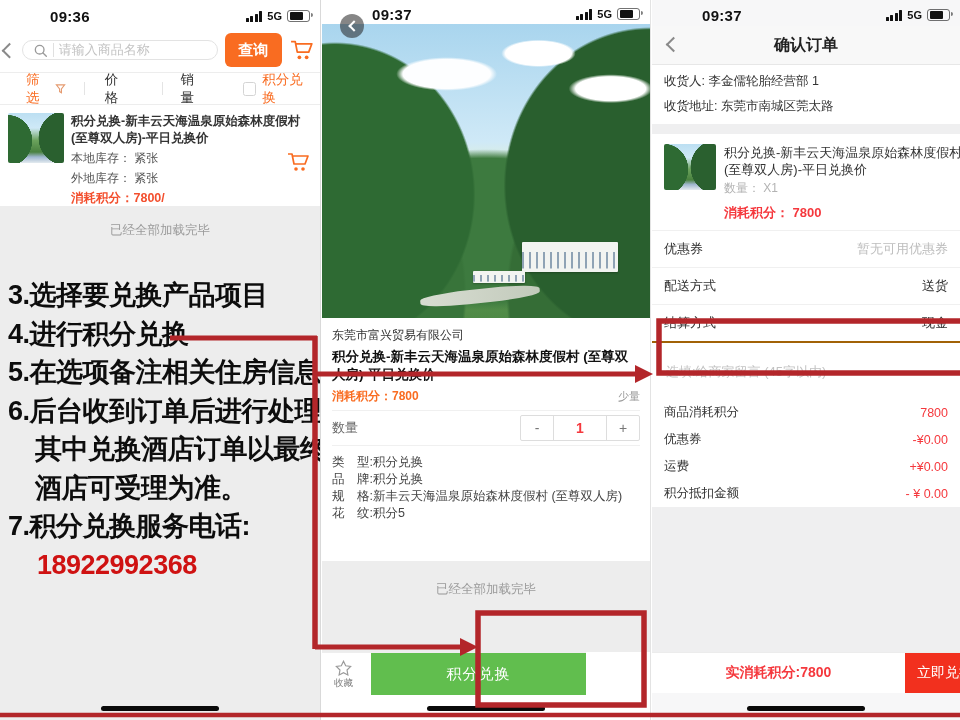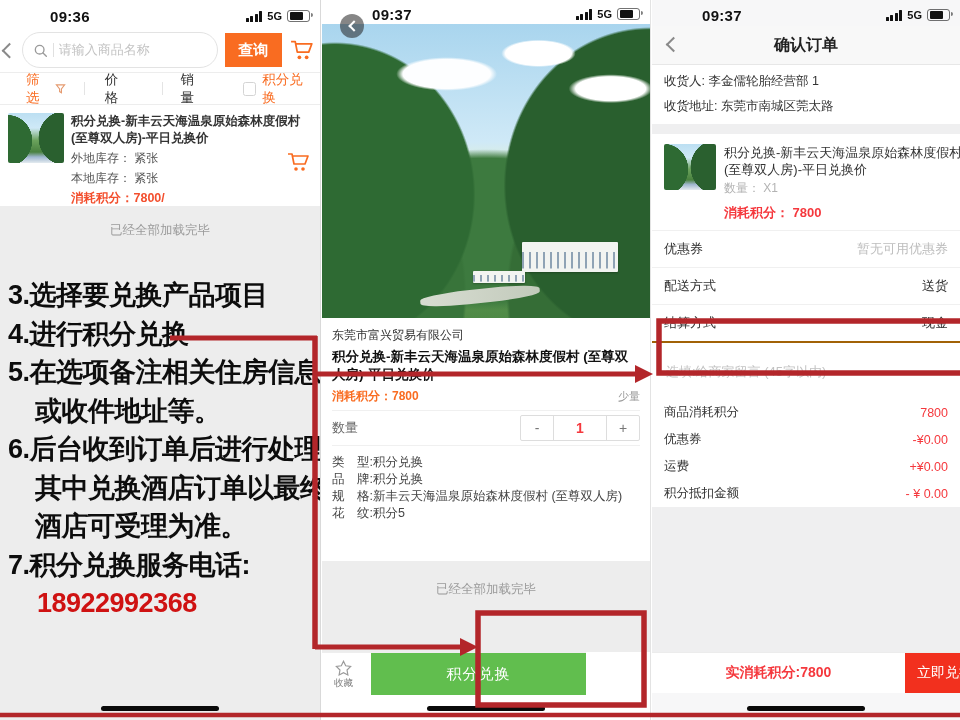--- a/index.html
+++ b/index.html
@@ -47,25 +47,25 @@
         box-shadow:0 1px 2px rgba(0,0,0,.25);}
   .road{position:absolute;background:linear-gradient(100deg,#d8ddd2,#c2cabb);border-radius:40%;}
   .thumb{background:
      radial-gradient(40px 42px at 0% 55%, #2e6a33 60%, rgba(0,0,0,0) 61%),
      radial-gradient(42px 44px at 100% 50%, #2a602f 60%, rgba(0,0,0,0) 61%),
      linear-gradient(180deg,#bcdff2 0%,#cfe9f7 30%,#6ba25c 55%,#49813f 78%,#9fb7cf 88%,#e4ebf0 100%);
      border-radius:2px;}
 
   
   .l-search{height:44px;display:flex;align-items:center;gap:7px;padding:0 6px 0 4px;}
-  .l-pill{flex:0 0 auto;width:196px;height:36px;border:1px solid #e3e3e3;border-radius:18px;display:flex;
+  .l-pill{flex:0 0 auto;width:196px;height:20px;border:1px solid #e3e3e3;border-radius:18px;display:flex;
           align-items:center;gap:5px;padding:0 10px;box-sizing:border-box;background:#fff;}
   .l-pill .ph{font-size:13px;color:#c3c3c3;white-space:nowrap;overflow:hidden;}
   .l-pill .bar{width:1px;height:14px;background:#e0e0e0;}
-  .btn-query{width:60px;height:34px;border-radius:0;background:#f96c21;color:#fff;font-size:15px;
+  .btn-query{width:60px;height:34px;border-radius:6px;background:#f96c21;color:#fff;font-size:15px;
              display:flex;align-items:center;justify-content:center;font-weight:600;}
   .l-filter{height:31px;display:flex;align-items:center;border-top:1px solid #ededed;border-bottom:1px solid #ededed;
             font-size:13.5px;color:#333;padding:0 8px;}
   .l-filter .vd{width:1px;height:13px;background:#e4e4e4;margin:0 0;}
   .orange{color:#f96c21;}
   .checkbox{width:14px;height:14px;border:1.5px solid #d4d4d4;border-radius:2.5px;background:#fff;box-sizing:border-box;}
   .l-card{display:flex;padding:8px 8px 0 8px;height:92px;background:#fff;}
   .l-card .thumb{width:56px;height:50px;flex:0 0 aupx;}
   .l-card-main{flex:1;padding-left:7px;position:relative;}
   .l-card-title{font-size:12.5px;font-weight:700;color:#333;line-height:17px;}
@@ -197,40 +197,39 @@
       <span class="vd" style="margin-left:32px"></span>
       <span style="margin-left:18px">销量</span>
       <span class="checkbox" style="margin-left:38px"></span>
       <span class="orange" style="margin-left:6px">积分兑换</span>
     </div>
 
     <div class="l-card">
       <div class="thumb" style="width:56px;height:50px"></div>
       <div class="l-card-main">
         <div class="l-card-title">积分兑换-新丰云天海温泉原始森林度假村 (至尊双人房)-平日兑换价</div>
+        <div class="l-card-line">本地库存： 紧张</div>
         <div class="l-card-line">外地库存： 紧张</div>
-        <div class="l-card-line">本地库存： 紧张</div>
         <div class="l-card-pts">消耗积分：7800/</div>
         <span class="l-cart2">
           <svg width="24" height="22" viewBox="0 0 24 22">
             <path d="M2 3h4l2 10h11l3-8H7" fill="none" stroke="#f96c21" stroke-width="1.7" stroke-linejoin="round"></path>
             <circle cx="10" cy="18" r="1.8" fill="#f96c21"></circle>
               <circle cx="17" cy="18" r="1.8" fill="#f96c21"></circle>
           </svg>
         </span>
       </div>
     </div>
 
     <div class="l-gray">
       <div class="loaded" style="padding-top:16px">已经全部加载完毕</div>
       <div class="l-instr">
         <div>3.选择要兑换产品项目</div>
         <div>4.进行积分兑换</div>
         <div>5.在选项备注相关住房信息</div>
-        <div class="ind">或收件地址等。</div>
         <div>6.后台收到订单后进行处理</div>
         <div class="ind">其中兑换酒店订单以最终</div>
         <div class="ind">酒店可受理为准。</div>
         <div>7.积分兑换服务电话:</div>
         <div class="l-phone">18922992368</div>
       </div>
       <div class="home-bar"></div>
     </div>
   </div>
 

